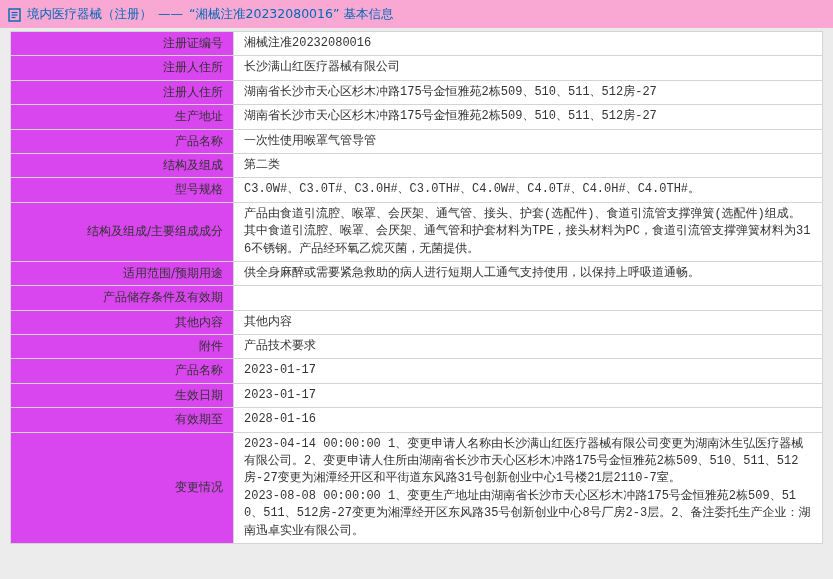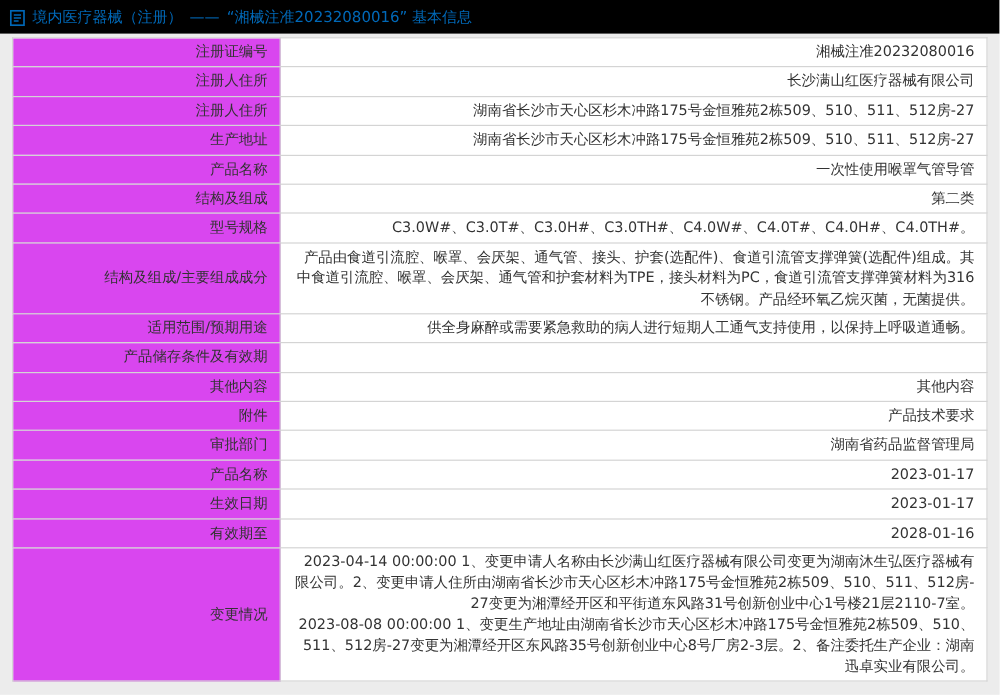--- a/index.html
+++ b/index.html
@@ -5,21 +5,21 @@
   html,body{margin:0;padding:0;}
   body{
     width:833px;height:579px;overflow:hidden;
     background:#ececec;
     font-family:"DejaVu Sans","Liberation Sans",sans-serif;
     font-size:12px;color:#333;
   }
   .page-header{
     display:flex;align-items:center;gap:6px;
     padding:6px 10px 5px 8px;
-    background:#000000;
+    background:#f9a8d4;
     color:#0068b7;
     font-size:12.5px;
   }
   .doc-icon{display:inline-flex;align-items:center;}
   .header-text .dash{margin:0 6px;}
   .table-wrap{margin:3px 10px 0 10px;}
   table.info-table{
     width:813px;
     border-collapse:collapse;
     background:#ffffff;
@@ -36,22 +36,23 @@
     word-break:break-all;
   }
   table.info-table th{
     width:202px;
     text-align:right;
     color:#333;
     background:#d946ef;
     white-space:nowrap;
   }
   table.info-table td{
-    text-align:right;
+    text-align:left;
     white-space:pre-line;
+    font-family:Liberation Mono, monospace;
   }
 </style>
 </head>
 <body>
 
 <div class="page-header">
   <span class="doc-icon">
     <svg width="13" height="14" viewBox="0 0 13 14">
       <rect x="1" y="1" width="11" height="12" fill="none" stroke="#0068b7" stroke-width="1.4"></rect>
       <line x1="3.5" y1="4.5" x2="9.5" y2="4.5" stroke="#0068b7" stroke-width="1.2"></line>
@@ -121,24 +122,20 @@
     <th>其他内容</th>
     <td>其他内容</td>
   </tr>
 
   <tr>
     <th>附件</th>
     <td>产品技术要求</td>
   </tr>
 
 
-  <tr>
-    <th>审批部门</th>
-    <td>湖南省药品监督管理局</td>
-  </tr>
 
   <tr>
     <th>产品名称</th>
     <td>2023-01-17</td>
   </tr>
 
   <tr>
     <th>生效日期</th>
     <td>2023-01-17</td>
   </tr>

